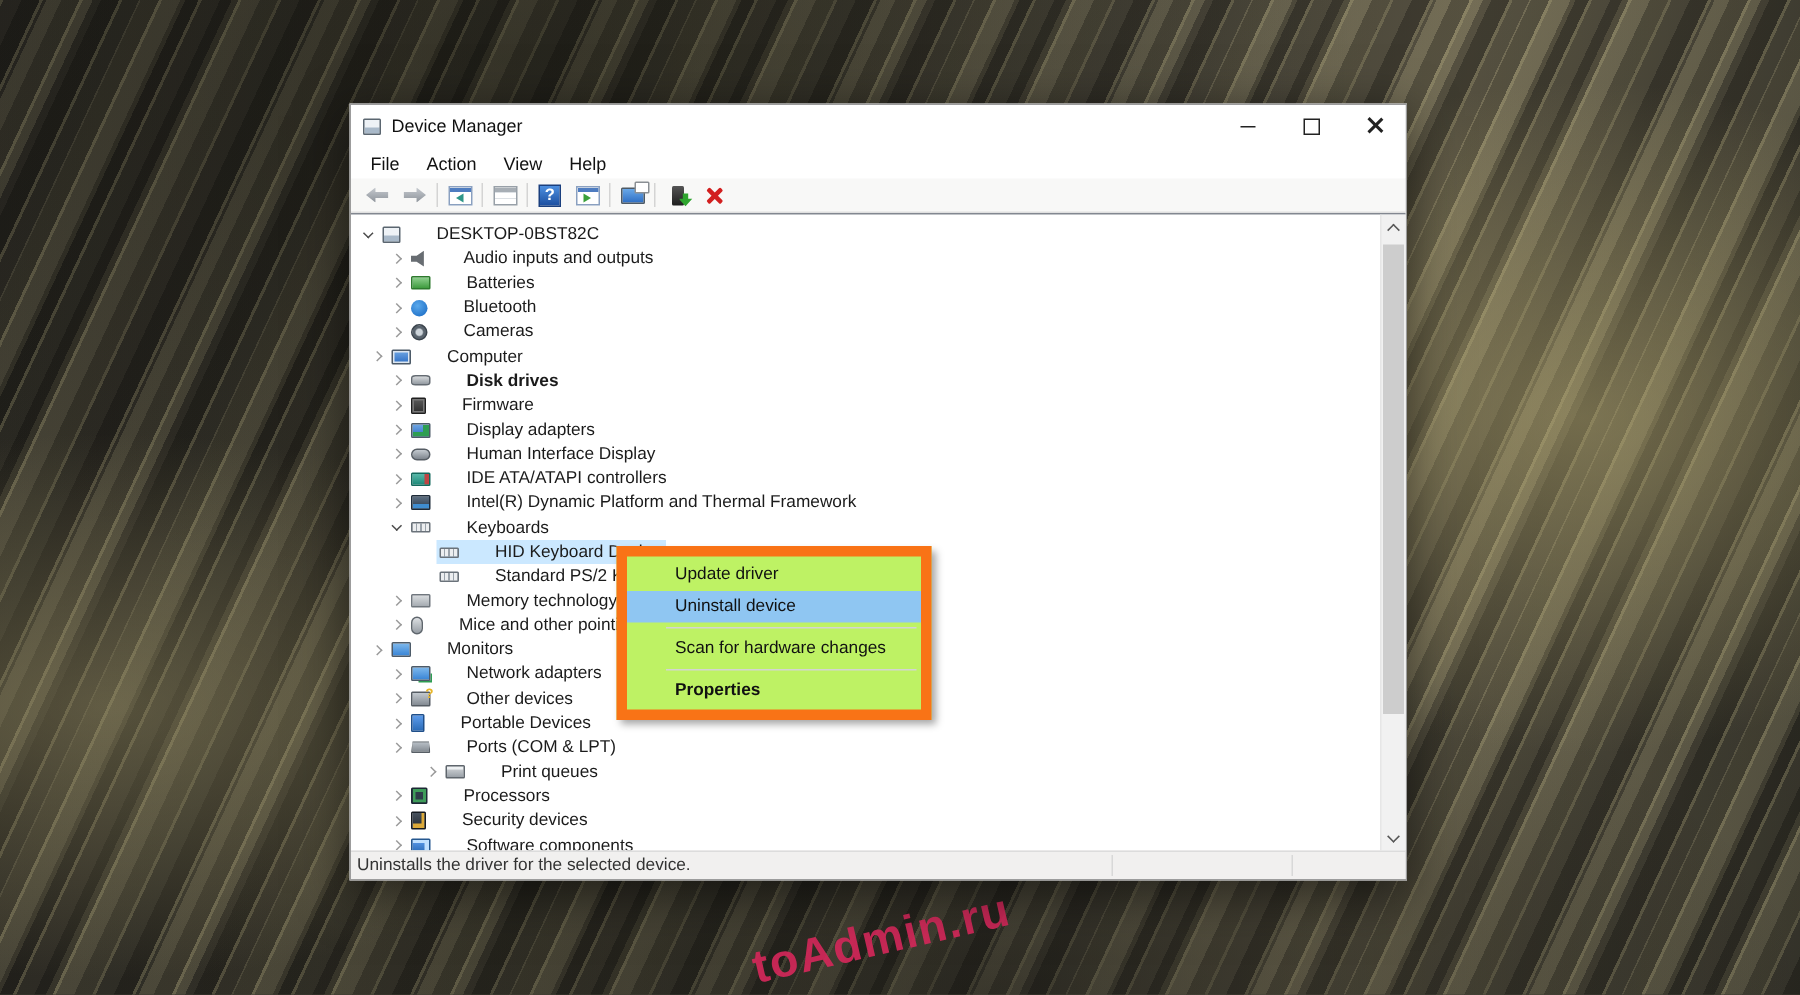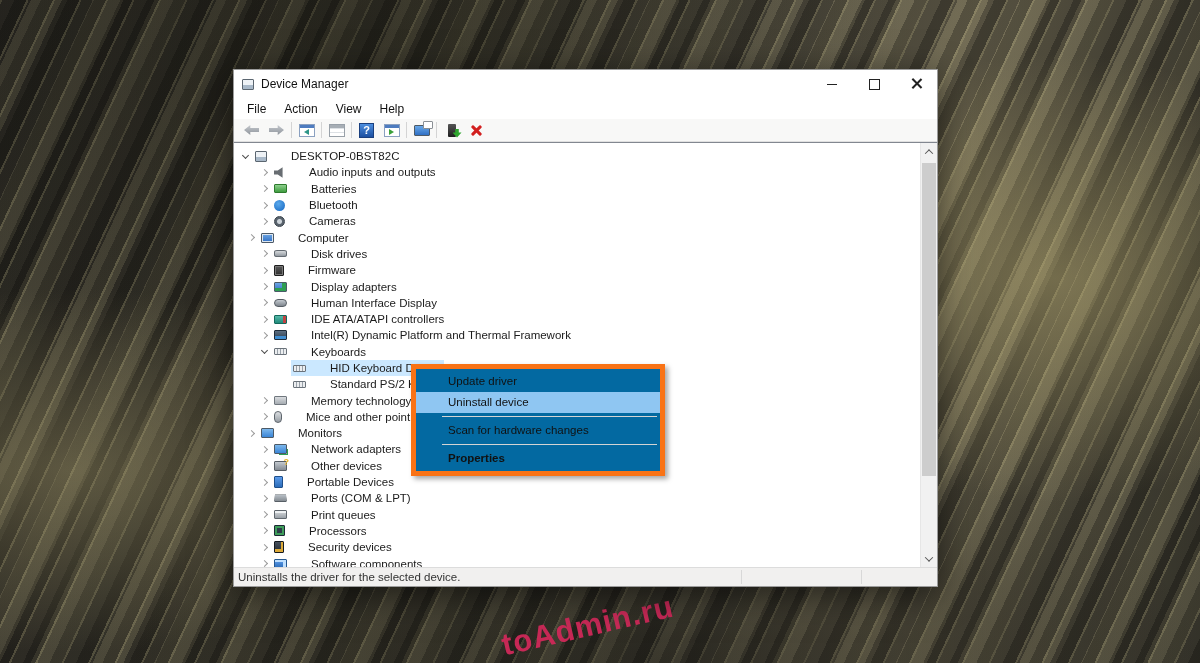--- a/index.html
+++ b/index.html
@@ -101,21 +101,21 @@
   
   .vscroll{position:absolute;top:0;right:0;width:17px;bottom:0;background:#f1f1f1;border-left:1px solid #e6e6e6;}
   .sb-btn{position:absolute;left:0;width:100%;height:17px;display:flex;align-items:center;justify-content:center;}
   .sb-up{top:0;} .sb-down{bottom:0;}
   .sb-chev{width:6px;height:6px;border-left:1.5px solid #555;border-top:1.5px solid #555;}
   .sb-up .sb-chev{transform:rotate(45deg) translate(1px,1px);}
   .sb-down .sb-chev{transform:rotate(225deg) translate(1px,1px);}
   .sb-thumb{position:absolute;left:1px;right:1px;top:20px;height:313px;background:#cdcdcd;}
 
   
-  .ctxmenu{position:absolute;left:177px;top:294px;width:254px;background:#0369a1;border:5px solid #f97316;
+  .ctxmenu{position:absolute;left:177px;top:294px;width:210px;background:#bef264;border:7px solid #f97316;
     box-shadow:3px 3px 5px rgba(0,0,0,.35);z-index:60;padding:2px 0;}
   .mitem{height:21px;line-height:21px;padding-left:32px;font-size:11.5px;color:#111;}
   .mitem.hl{background:var(--hl);}
   .mitem.bold{font-weight:bold;}
   .msep{height:1px;background:#d4d4d4;margin:3px 3px 3px 26px;}
 
   
   .statusbar{position:absolute;left:0;right:0;bottom:0;height:19px;background:#f1f0ef;border-top:1px solid #dcdcdc;
     display:flex;align-items:center;padding-left:4px;font-size:11.5px;color:#333;}
   .st-sep{position:absolute;top:2px;bottom:2px;width:1px;background:#d8d8d8;}
@@ -229,21 +229,21 @@
         </div>
         <div class="trow" style="padding-left: 10px;">
           <span class="chvbox">
             <span class="chv"></span>
           </span>
           <span class="tinner">
             <span class="ic ic-computer"></span>
             <span class="tlabel">Computer</span>
           </span>
         </div>
-        <div class="trow" style="padding-left: 23px;">
+        <div class="trow" style="padding-left: 23px; font-weight: bold;">
           <span class="chvbox">
             <span class="chv"></span>
           </span>
           <span class="tinner">
             <span class="ic ic-disk"></span>
             <span class="tlabel">Disk drives</span>
           </span>
         </div>
         <div class="trow" style="padding-left: 23px;">
           <span class="chvbox">
@@ -369,21 +369,21 @@
         </div>
         <div class="trow" style="padding-left: 23px;">
           <span class="chvbox">
             <span class="chv"></span>
           </span>
           <span class="tinner">
             <span class="ic ic-ports"></span>
             <span class="tlabel">Ports (COM &amp; LPT)</span>
           </span>
         </div>
-        <div class="trow" style="padding-left: 23px;">
+        <div class="trow" style="padding-left: 23px; margin-left: 23px;">
           <span class="chvbox">
             <span class="chv"></span>
           </span>
           <span class="tinner">
             <span class="ic ic-print"></span>
             <span class="tlabel">Print queues</span>
           </span>
         </div>
         <div class="trow" style="padding-left: 23px;">
           <span class="chvbox">

